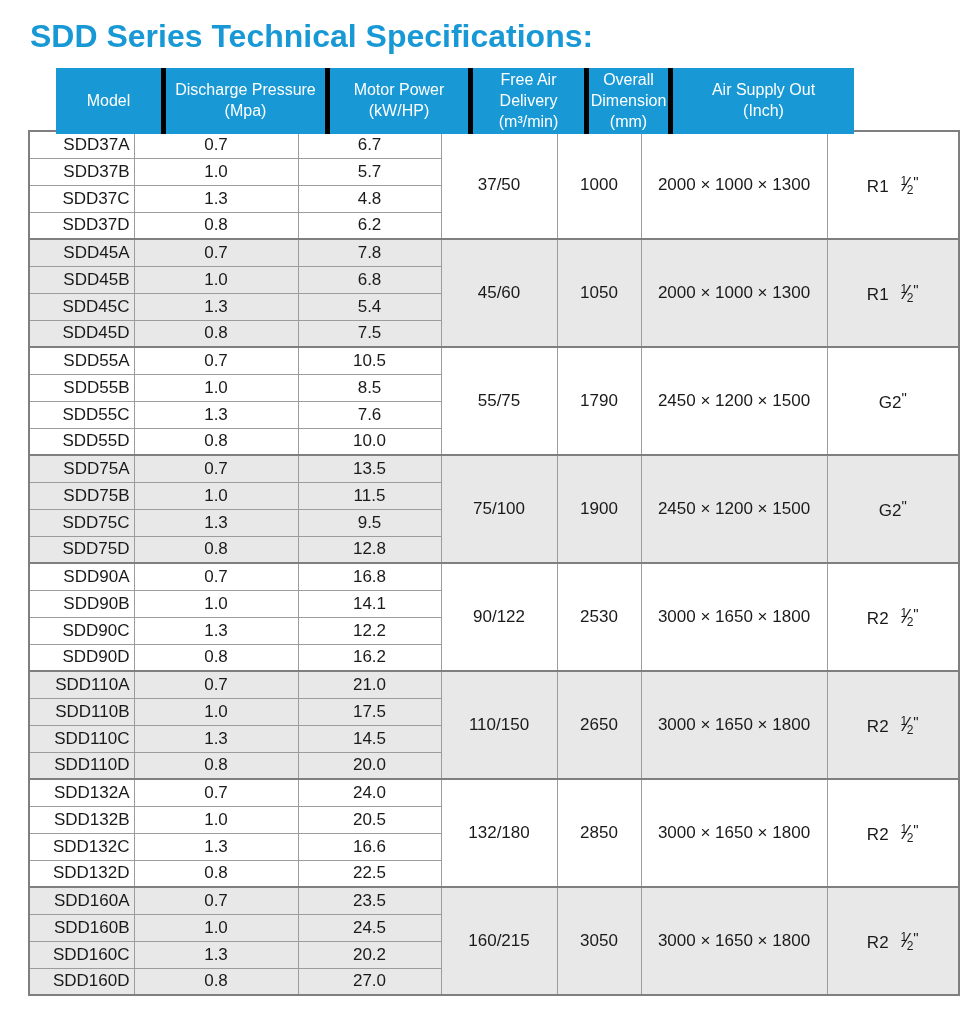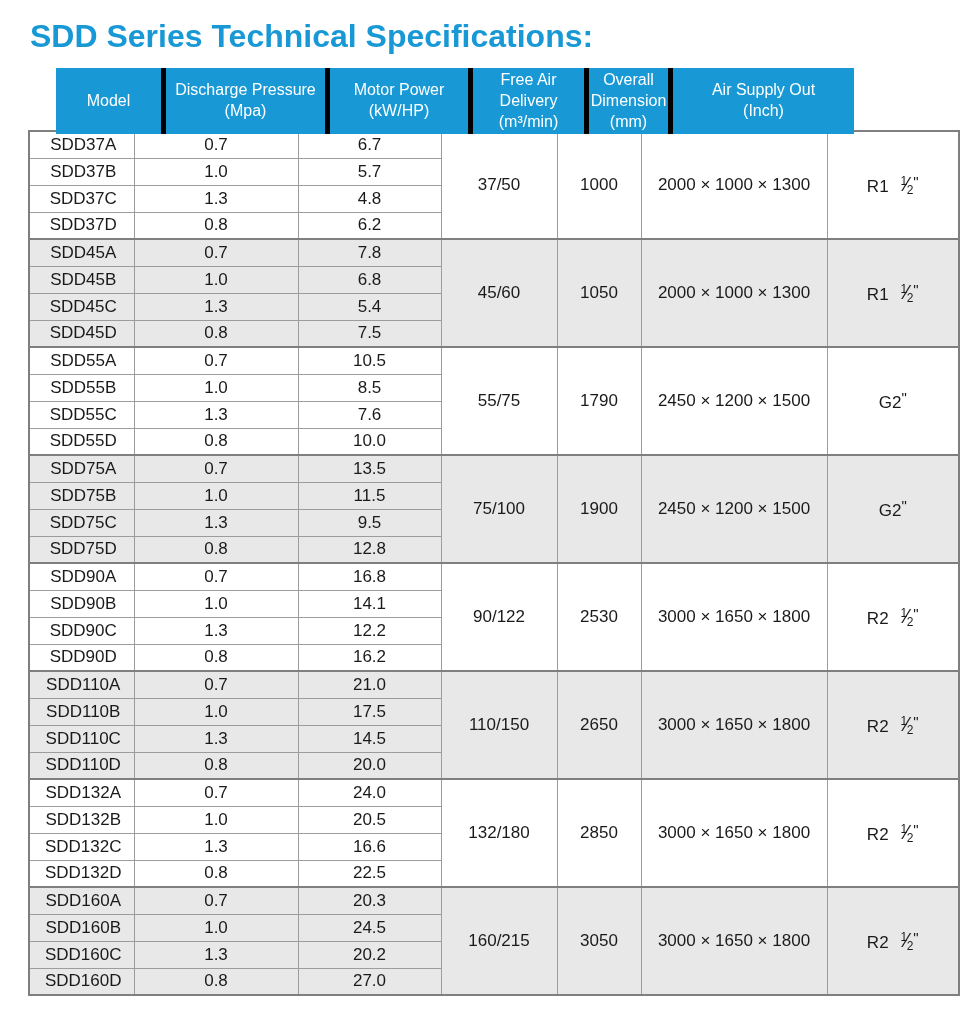--- a/index.html
+++ b/index.html
@@ -55,21 +55,21 @@
   }
   table.spec-body td{
     border:1px solid var(--border);
     height:27px;
     padding:0 4px;
     text-align:center;
     white-space:nowrap;
     overflow:hidden;
   }
   table.spec-body td.c-model{
-    text-align:center;
+    text-align:right;
     padding-left:7px;
   }
   table.spec-body td.shaded{background:var(--shade);}
   table.spec-body tr.group-start td{border-top:2px solid var(--border-dark);}
   
   .frac{margin-left:12px;}
   .frac .num{font-size:12px;vertical-align:7px;}
   .frac .fslash{font-size:20px;vertical-align:1px;margin:0 -2px;}
   .frac .den{font-size:12px;vertical-align:-2px;}
   .air-quote{font-size:15px;vertical-align:5px;}
@@ -283,21 +283,21 @@
           <td>16.6</td>
         </tr>
         <tr>
           <td class="c-model">SDD132D</td>
           <td>0.8</td>
           <td>22.5</td>
         </tr>
         <tr class="group-start">
           <td class="c-model shaded">SDD160A</td>
           <td class="shaded">0.7</td>
-          <td class="shaded">20.3</td>
+          <td class="shaded">23.5</td>
           <td class="shaded" rowspan="4">160/215</td>
           <td class="shaded" rowspan="4">3050</td>
           <td class="shaded" rowspan="4">3000 × 1650 × 1800</td>
           <td class="shaded" rowspan="4"><span>R2</span><span class="frac"><span class="num">1</span><span class="fslash">⁄</span><span class="den">2</span></span><span class="air-quote">"</span></td>
         </tr>
         <tr>
           <td class="c-model shaded">SDD160B</td>
           <td class="shaded">1.0</td>
           <td class="shaded">24.5</td>
         </tr>

